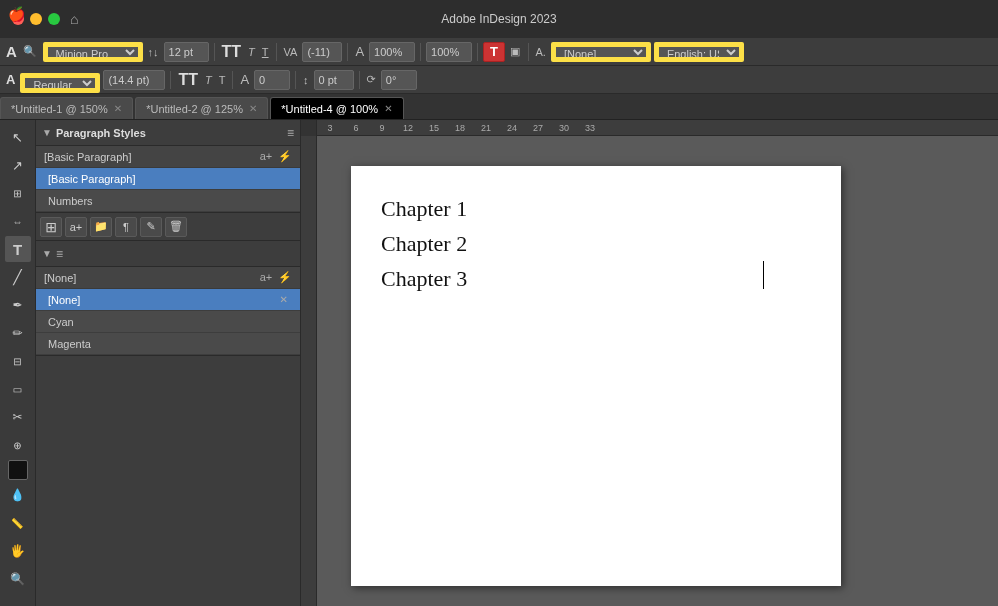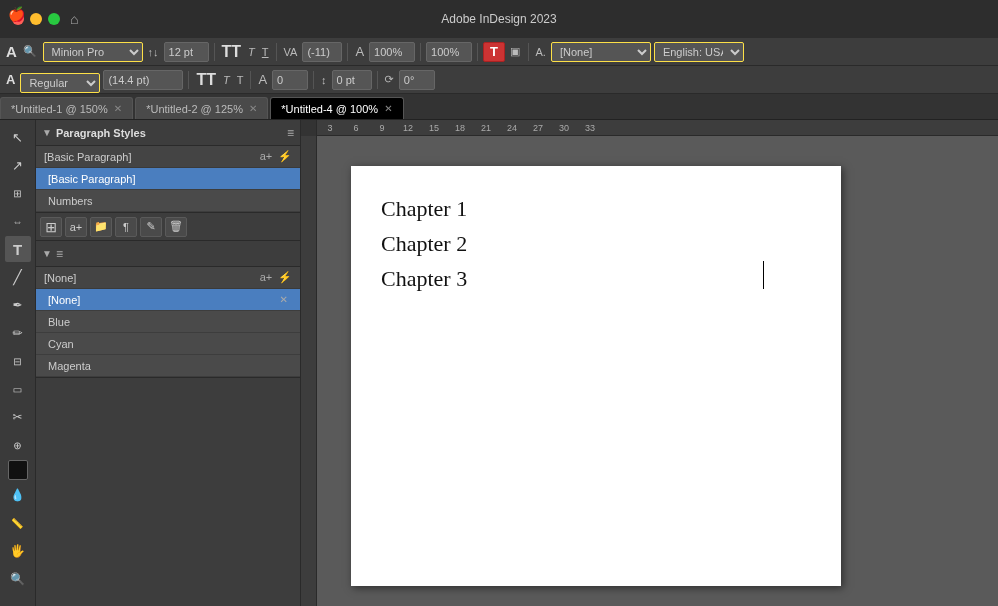--- a/index.html
+++ b/index.html
@@ -54,21 +54,21 @@
       height: 28px;
       background: #3d3d3d;
       border-bottom: 1px solid #2a2a2a;
       display: flex;
       align-items: center;
       padding: 0 4px;
       gap: 3px;
     }
     .tb-select {
       background: #555;
-      border: 1px solid #fde047;
+      border: 5px solid #fde047;
       color: #ccc;
       font-size: 11px;
       height: 20px;
       padding: 0 4px;
       border-radius: 2px;
       outline: none;
     }
     .tb-input {
       background: #555;
       border: 1px solid #666;
@@ -385,21 +385,21 @@
   <select class="tb-select" style="width:90px;">
     <option>English: USA</option>
   </select>
 </div>
 
 <div id="toolbar2">
   <span class="tb-label" style="font-size:13px;font-weight:bold;color:#ddd;">A</span>
   <select class="tb-select" style="width:80px;margin-top:7px;">
     <option>Regular</option>
   </select>
-  <input class="tb-input" value="(14.4 pt)" style="width: 80px;">
+  <input class="tb-input" value="(14.4 pt)" style="width: 62px;">
   <div class="tb-sep"></div>
   <span class="tb-label tb-T-big">TT</span>
   <span class="tb-label" style="font-style:italic;">T</span>
   <span class="tb-label">T</span>
   <div class="tb-sep"></div>
   <span class="tb-label" style="font-size:13px;">A</span>
   <input class="tb-input" value="0" style="width: 36px;">
   <div class="tb-sep"></div>
   <span class="tb-label">↕</span>
   <input class="tb-input" value="0 pt" style="width: 40px;">
@@ -493,23 +493,20 @@
           <div class="panel-section-icons">
             <span>a+</span>
             <span>⚡</span>
           </div>
         </div>
         <div class="style-item selected">
           <span>[None]</span>
           <span class="style-item-x">✕</span>
         </div>
         <div class="style-item">
-          <span>Blue</span>
-        </div>
-        <div class="style-item">
           <span>Cyan</span>
         </div>
         <div class="style-item">
           <span>Magenta</span>
         </div>
       </div>
     </div>
 
   </div>
 

